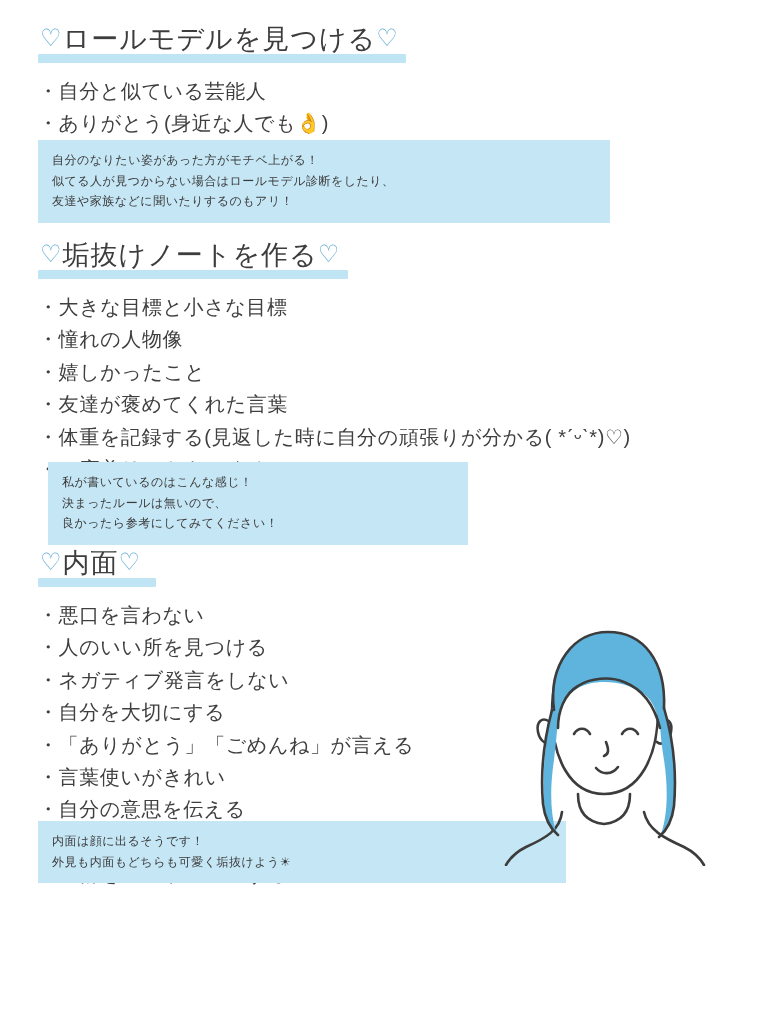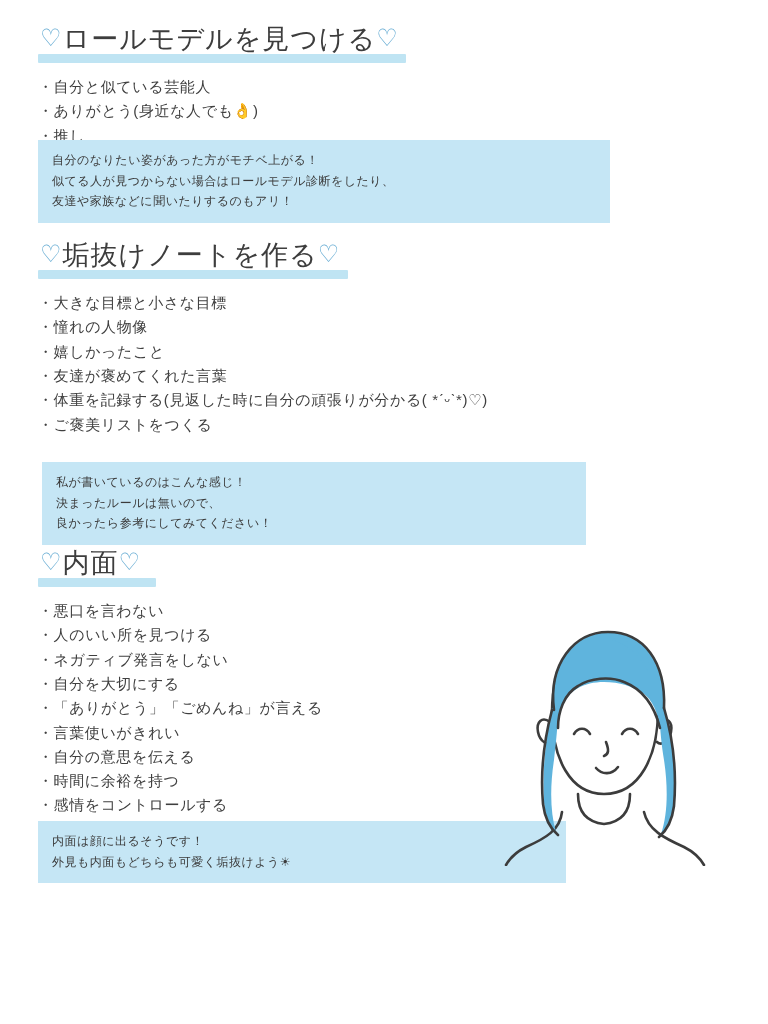--- a/index.html
+++ b/index.html
@@ -59,21 +59,21 @@
     z-index: 1;
   }
 
   
   .bullets {
     margin: 18px 0 0 0;
     padding: 0;
     list-style: none;
   }
   .bullets li {
-    font-size: 15px;
+    font-size: 20px;
     line-height: 1.62;
     letter-spacing: 0.6px;
     color: #3f3f3f;
     white-space: nowrap;
   }
 
   
   .note {
     background: #c5e6f5;
     color: #3b3b3b;
@@ -84,21 +84,21 @@
     padding: 10px 16px 11px 14px;
     box-sizing: border-box;
     white-space: pre-line;
   }
 
   
   #sec1 { position: absolute; left: 38px; top: 24px; }
   #sec1 .note { position: absolute; left: 0; top: 116px; width: 572px; }
 
   #sec2 { position: absolute; left: 38px; top: 240px; }
-  #sec2 .note { position: absolute; left: 4px; top: 222px; width: 544px; }
+  #sec2 .note { position: absolute; left: 10px; top: 222px; width: 420px; }
 
   #sec3 { position: absolute; left: 38px; top: 548px; }
   #sec3 .note { position: absolute; left: 0; top: 273px; width: 528px; }
 
   
   .illo {
     position: absolute;
     left: 492px;
     top: 616px;
     width: 230px;

